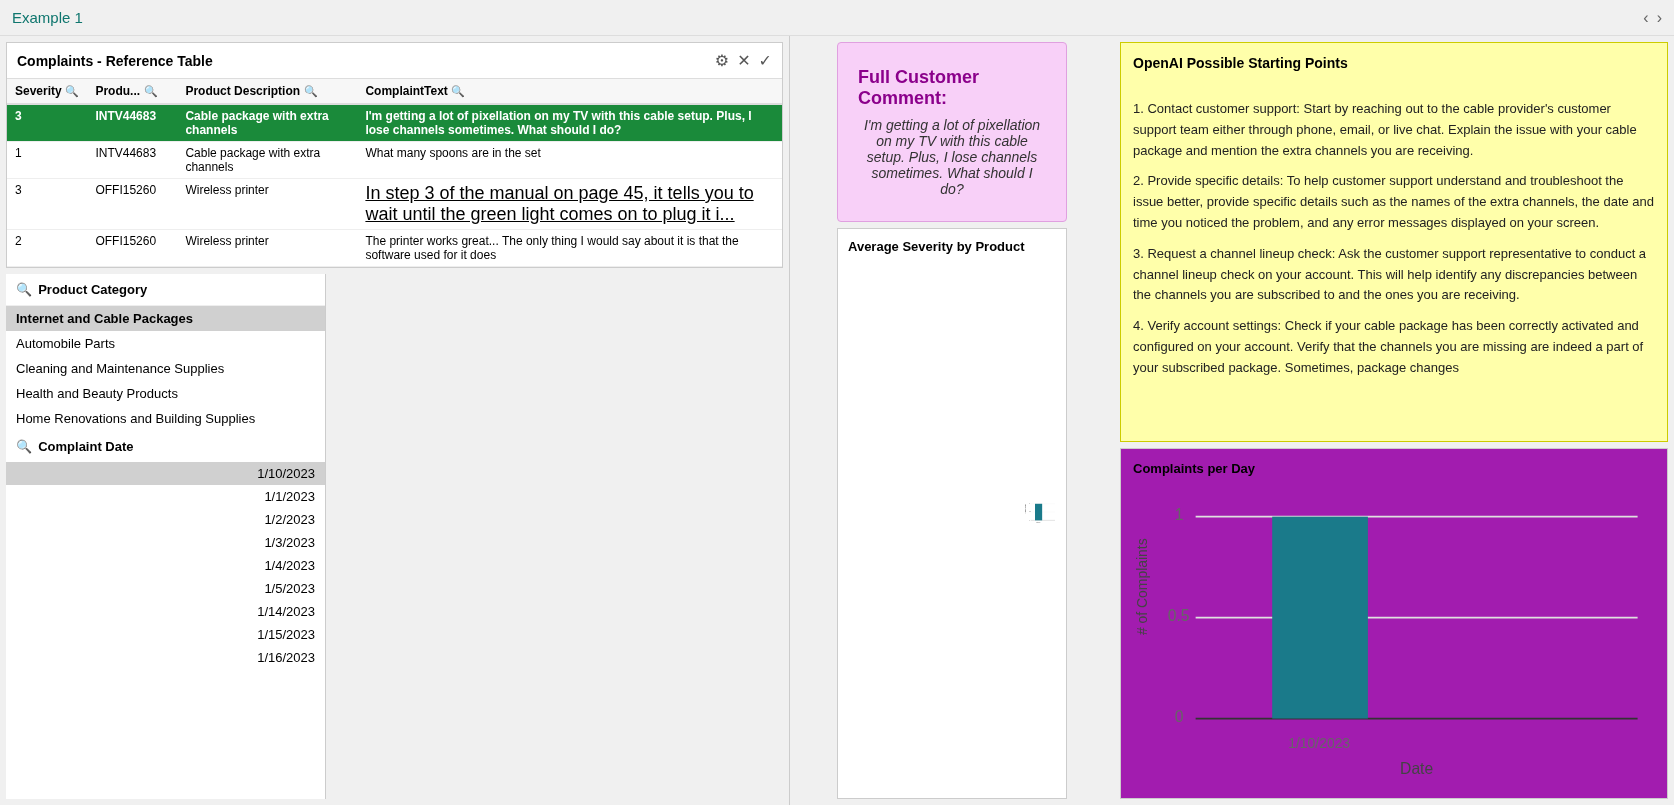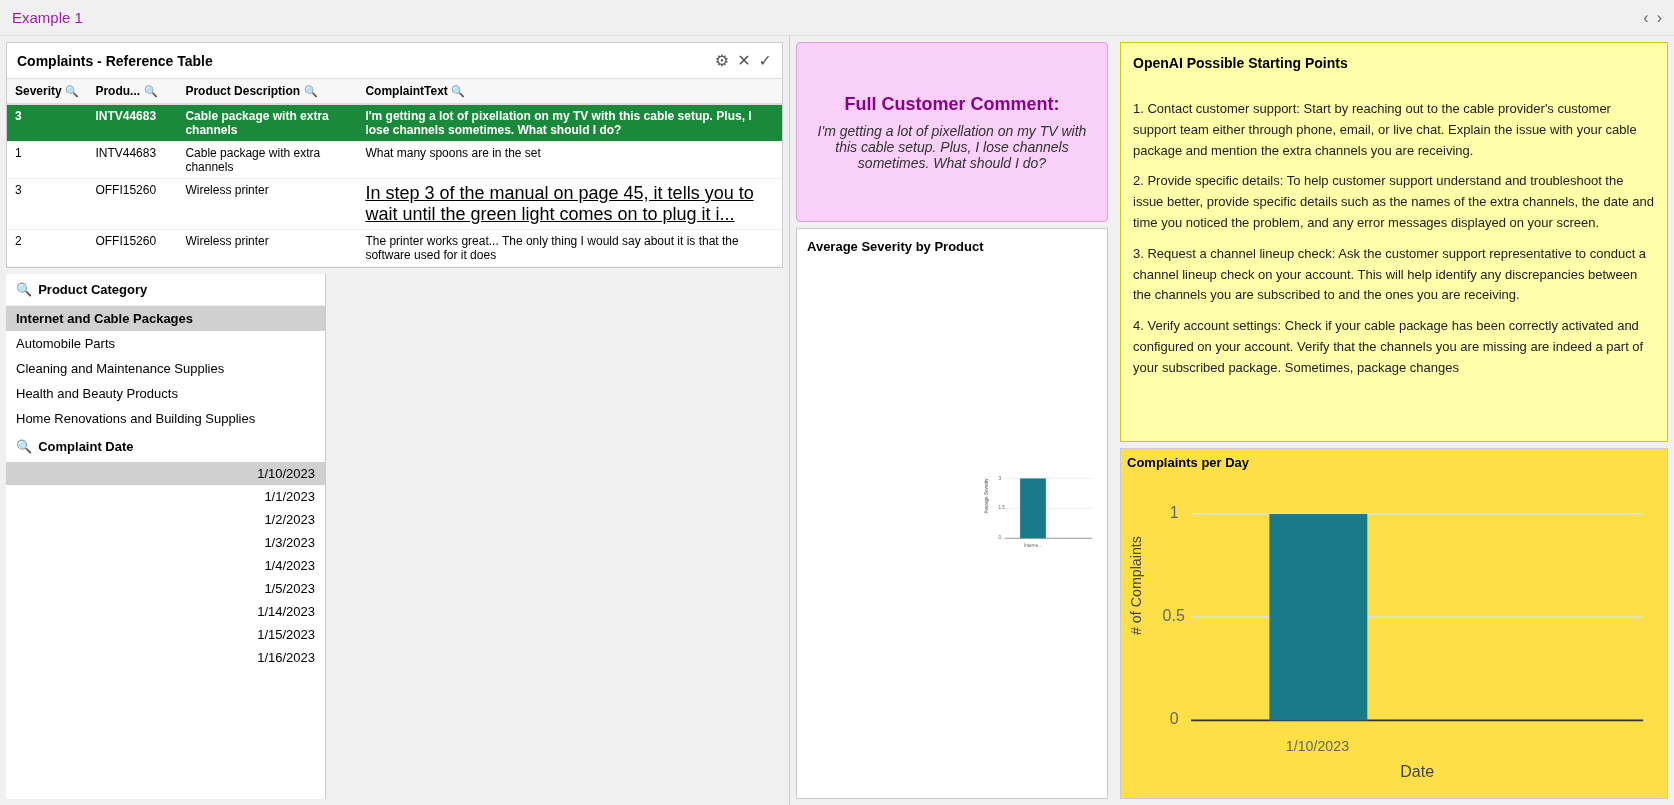--- a/index.html
+++ b/index.html
@@ -2,26 +2,26 @@
 <html><head>
   <meta charset="utf-8">
   <style>
     * { box-sizing: border-box; margin: 0; padding: 0; }
     body { font-family: Arial, sans-serif; font-size: 13px; background: #f0f0f0; overflow: hidden; }
 
     .app-container { width: 1674px; height: 805px; background: #f0f0f0; display: flex; flex-direction: column; }
 
     
     .title-bar { height: 36px; background: #f0f0f0; display: flex; align-items: center; justify-content: space-between; padding: 0 12px; border-bottom: 1px solid #ddd; }
-    .title-bar-title { font-size: 15px; color: #a21caf; }
+    .title-bar-title { font-size: 15px; color: #0f766e; }
     .nav-arrows { display: flex; gap: 8px; }
     .nav-arrow { font-size: 16px; color: #666; cursor: pointer; background: none; border: none; }
 
     
-    .main-layout { display: flex; flex: 1; overflow: hidden; }
+    .main-layout { display: flex; flex: 1; overflow: hidden; gap: 41px; }
 
     
     .left-panel { width: 790px; display: flex; flex-direction: column; border-right: 1px solid #ccc; }
 
     
     .table-section { background: white; border: 1px solid #ccc; margin: 6px; flex: 0 0 auto; }
     .table-header-row { display: flex; align-items: center; justify-content: space-between; padding: 8px 10px; border-bottom: 1px solid #ddd; }
     .table-title { font-weight: bold; font-size: 14px; }
     .table-controls { display: flex; gap: 8px; align-items: center; }
     .table-control-icon { font-size: 16px; cursor: pointer; color: #555; }
@@ -63,21 +63,21 @@
     .chart-area { flex: 1; position: relative; }
 
     
     .right-panel { width: 560px; display: flex; flex-direction: column; padding: 6px; gap: 6px; }
 
     .openai-box { background: #ffffaa; border: 1px solid #cccc00; padding: 12px; overflow-y: auto; flex: 0 0 400px; }
     .openai-title { font-weight: bold; font-size: 14px; margin-bottom: 28px; }
     .openai-text { font-size: 13px; line-height: 1.6; color: #222; }
     .openai-text p { margin-bottom: 10px; }
 
-    .complaints-per-day-box { background: #fde047; border: 1px solid #ccc; padding: 6px; flex: 1; display: flex; flex-direction: column; }
+    .complaints-per-day-box { background: #a21caf; border: 1px solid #ccc; padding: 12px; flex: 1; display: flex; flex-direction: column; }
     .cpd-title { font-weight: bold; font-size: 13px; margin-bottom: 8px; }
     .cpd-chart { flex: 1; position: relative; }
 
     
     .chart-svg { width: 100%; height: 100%; }
 
     .table-wrapper { overflow: hidden; }
   </style>
 </head>
 <body>

